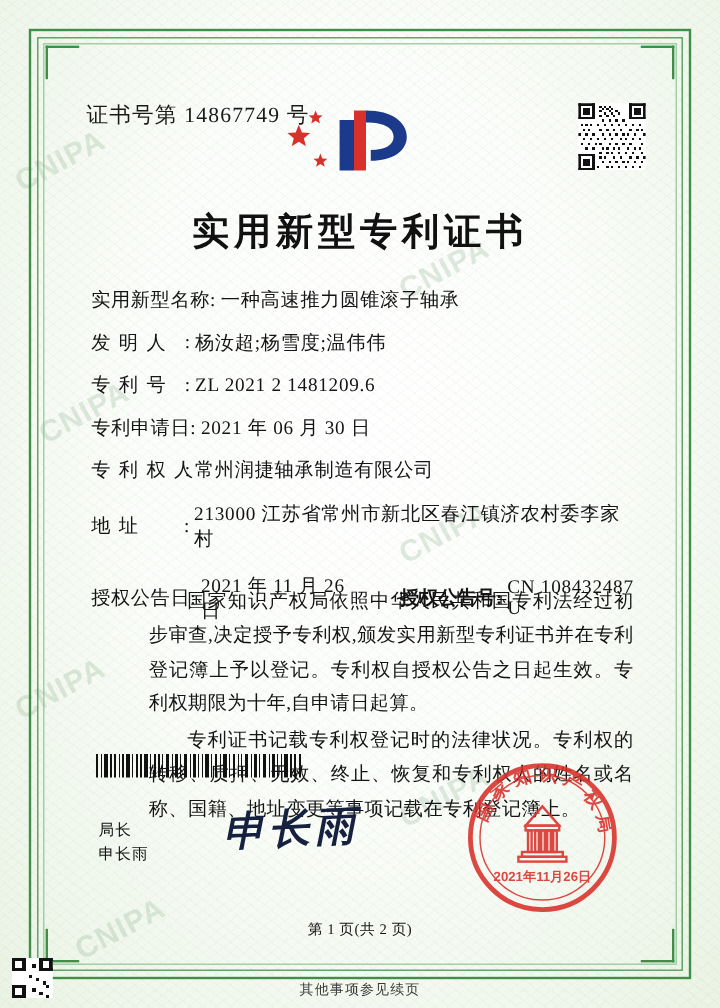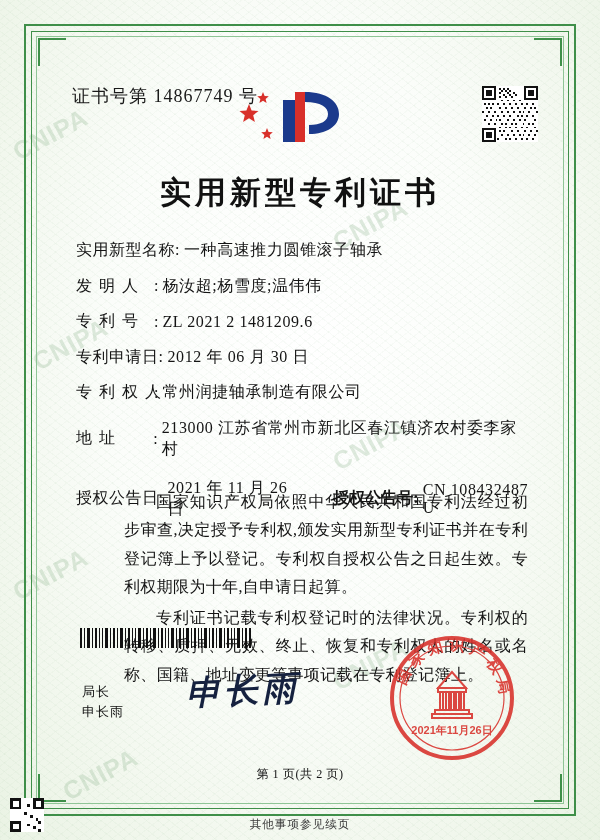--- a/index.html
+++ b/index.html
@@ -387,21 +387,21 @@
       <span>:</span>
       <span class="f-value">杨汝超;杨雪度;温伟伟</span>
     </div>
     <div class="field-row">
       <span class="f-label sp">专利号</span>
       <span>:</span>
       <span class="f-value">ZL 2021 2 1481209.6</span>
     </div>
     <div class="field-row">
       <span class="f-label">专利申请日:</span>
-      <span class="f-value">2012 年 06 月 30 日</span>
+      <span class="f-value">2021 年 06 月 30 日</span>
     </div>
     <div class="field-row">
       <span class="f-label sp">专利权人</span>
       <span>:</span>
       <span class="f-value">常州润捷轴承制造有限公司</span>
     </div>
     <div class="field-row">
       <span class="f-label sp">地址</span>
       <span>:</span>
       <span class="f-value">213000 江苏省常州市新北区春江镇济农村委李家村</span>

